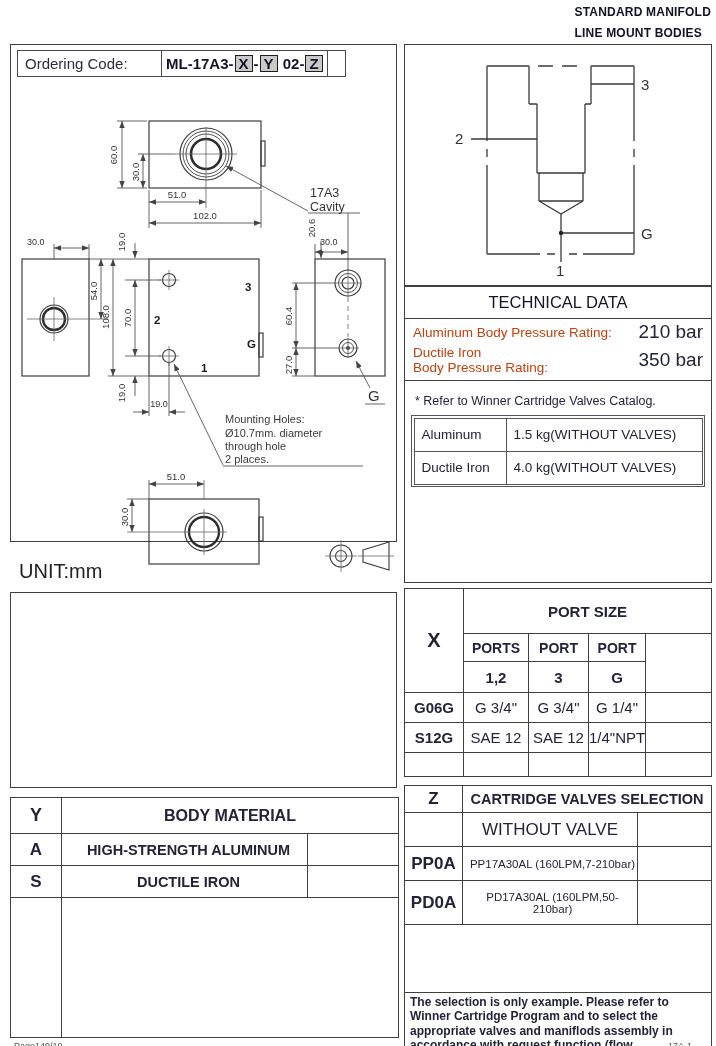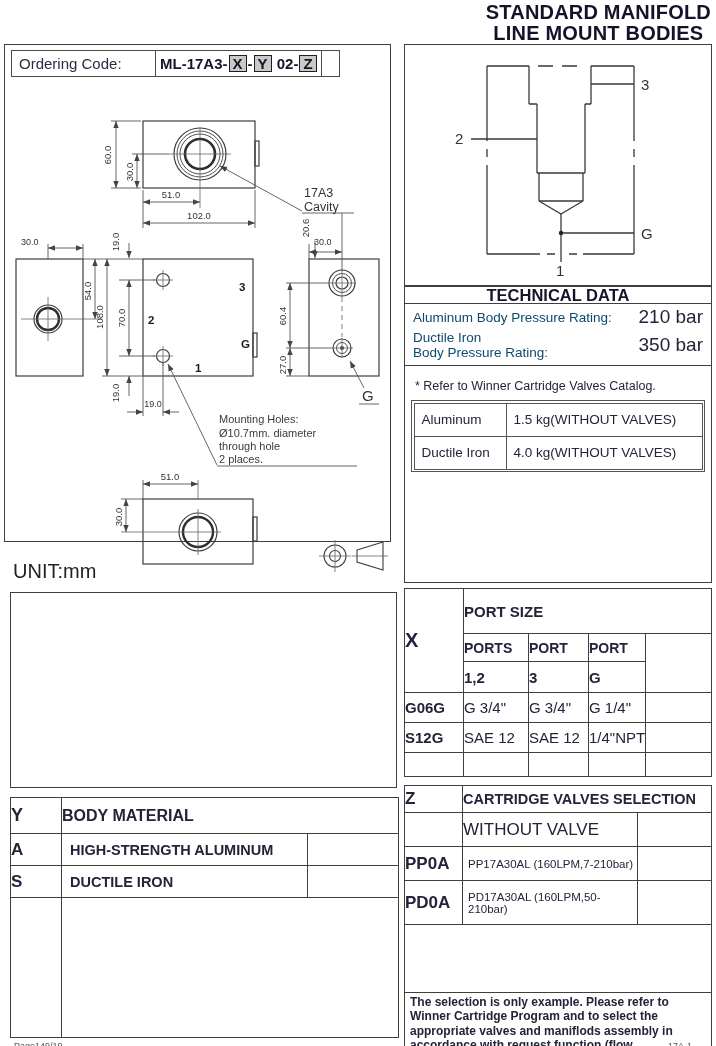--- a/index.html
+++ b/index.html
@@ -2,65 +2,65 @@
 <html><head>
 <meta charset="utf-8">
 <style>
   *{margin:0;padding:0;box-sizing:border-box}
   html,body{width:716px;height:1046px}
   body{position:relative;background:#fff;overflow:hidden;
        font-family:"Liberation Sans",sans-serif;color:#1d1d30}
   .abs{position:absolute}
   .box{position:absolute;border:1.6px solid #3f3f3f;background:#fff}
   
-  .title{position:absolute;top:2px;right:5px;text-align:center;
-         font-weight:bold;font-size:20px;line-height:21px;color:#12122a;letter-spacing:.2px}
+  .title{position:absolute;top:2px;right:5px;text-align:left;
+         font-weight:bold;font-size:12px;line-height:21px;color:#12122a;letter-spacing:.2px}
   
   .ord{position:absolute;left:6px;top:5px;display:flex;border:1.2px solid #4a4a4a;height:27px;z-index:3;background:#fff}
   .ord .c1{width:144px;border-right:1.2px solid #4a4a4a;display:flex;align-items:center;padding-left:7px;font-size:15px;color:#2c2c40}
   .ord .c2{width:166px;border-right:1.2px solid #4a4a4a;display:flex;align-items:center;padding-left:4px;font-size:15px;font-weight:bold;color:#14142a;white-space:pre}
   .ord .c3{width:17px}
   .cbx{display:inline-block;background:#c9c9c9;border:1.5px solid #1e1e1e;padding:0 3px;margin:0 1px;line-height:15px}
   
-  .td-head{height:17px;border-bottom:1.5px solid #3f3f3f;display:flex;align-items:center;justify-content:center;
-           font-weight:bold;font-size:16.5px;color:#14142a}
+  .td-head{height:32px;border-bottom:1.5px solid #3f3f3f;display:flex;align-items:center;justify-content:center;
+           font-weight:normal;font-size:16.5px;color:#14142a}
   .pr-row{display:flex;justify-content:space-between;align-items:center;padding:2px 8px 0 8px}
-  .pr-lab{font-size:13.5px;line-height:15px;color:#0c4a6e}
+  .pr-lab{font-size:13.5px;line-height:15px;color:#c2410c}
   .pr-val{font-size:19px;color:#23233a}
   .td-sep{border-bottom:1.4px solid #3f3f3f;margin-top:5px}
   .cavity{font-size:17px;margin:9px 0 0 8px}
   .refer{font-size:17px;margin:13px 0 0 38px}
   .smallnote{font-size:12.5px;margin:13px 0 0 10px;color:#23233a}
   .wwrap{margin:7px 6px 8px 6px;border:1.2px solid #555;padding:1.5px}
   .wtbl{border-collapse:collapse;width:100%;table-layout:fixed}
   .wtbl td{border:1.2px solid #555;font-size:13.5px;height:33px;vertical-align:middle;padding-left:7px;color:#23233a}
   .foot2{font-size:13px;margin:7px 0 0 8px;line-height:15px;color:#23233a}
   
   .tbl{border-collapse:collapse;table-layout:fixed;position:absolute;background:#fff}
-  .tbl td{border:1.5px solid #3f3f3f;text-align:left;vertical-align:middle;overflow:hidden;color:#23233a}
+  .tbl td{border:1.5px solid #3f3f3f;text-align:center;vertical-align:middle;overflow:hidden;color:#23233a}
   .bold{font-weight:bold;color:#14142a}
   .left{text-align:right;padding-left:8px}
   .note-cell{text-align:left!important;padding:2px 5px;font-weight:bold;font-size:12px;line-height:14.4px;color:#10101e}
   svg{display:block}
   svg text{font-family:"Liberation Sans",sans-serif}
   .d{font-size:9.5px;fill:#333}
   .d9{font-size:9px;fill:#333}
   .pl{font-size:11.5px;font-weight:bold;fill:#1c1c1c}
   .mnote{font-size:11px;fill:#3a3a3a}
   .frag{position:absolute;top:1041px;font-size:9px;color:#555}
 </style>
 </head>
 <body>
 
 <div class="title">
   <div>STANDARD MANIFOLD</div>
   <div>LINE MOUNT BODIES</div>
 </div>
 
-<div class="box" style="left:4px;top:44px;width:387px;height:498px">
+<div class="box" style="left:10px;top:44px;width:387px;height:498px">
 
   <div class="ord">
     <div class="c1">Ordering Code:</div>
     <div class="c2"><span>ML-17A3-</span><span class="cbx">X</span><span>-</span><span class="cbx">Y</span><span> 02-</span><span class="cbx">Z</span></div>
     <div class="c3"></div>
   </div>
 
   <svg class="abs" style="left:0;top:0" width="384" height="536" viewBox="0 0 384 536">
     <defs>
       <marker id="ar" viewBox="0 0 10 10" refX="9" refY="5" markerWidth="9" markerHeight="9" orient="auto-start-reverse">

